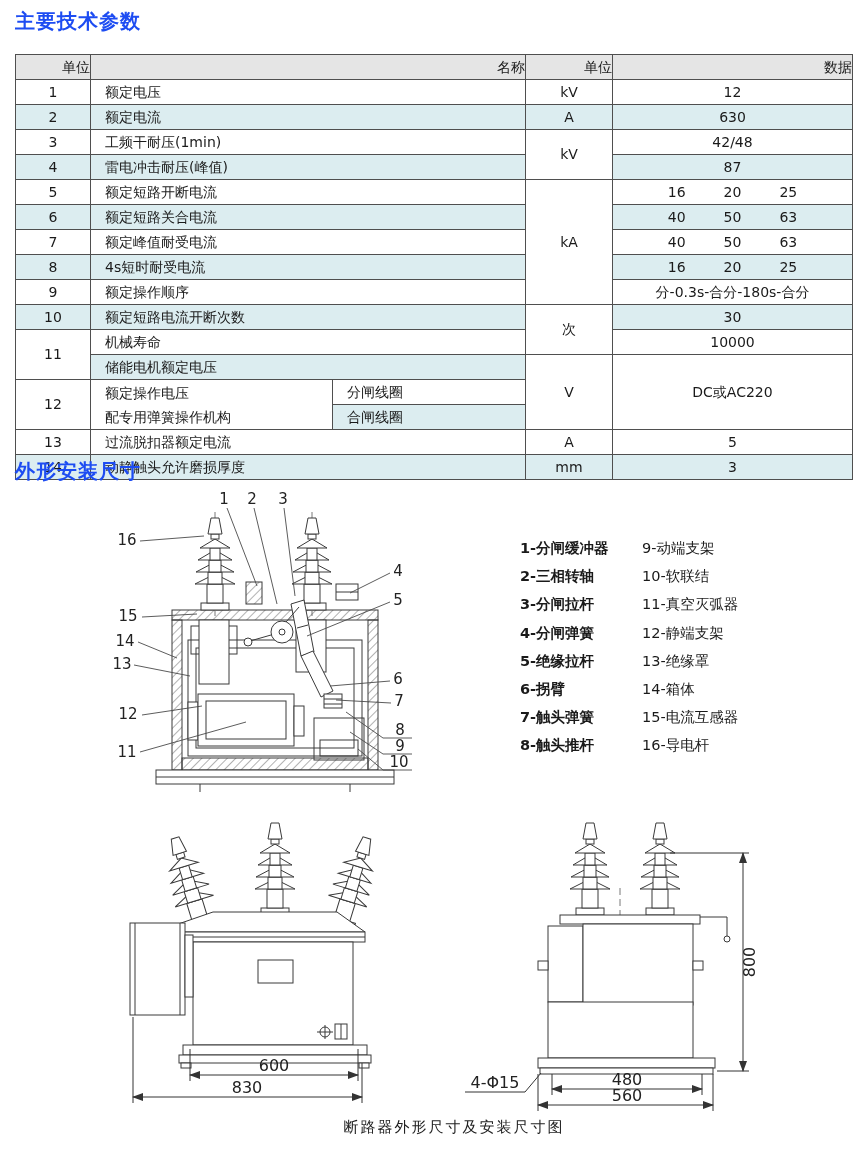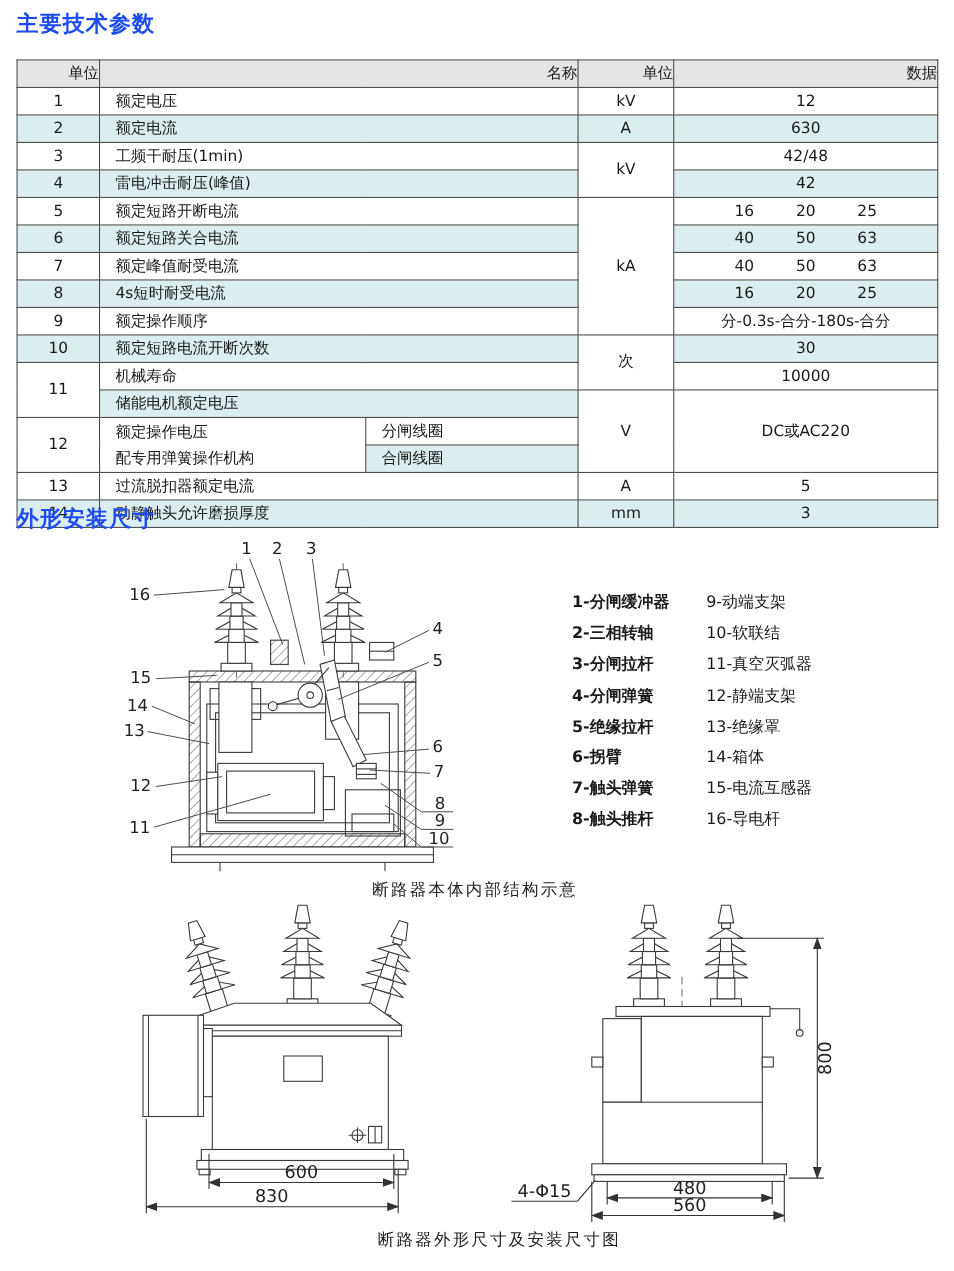--- a/index.html
+++ b/index.html
@@ -71,21 +71,21 @@
     </tr>
     <tr>
       <td class="c">3</td>
       <td colspan="2" class="nm">工频干耐压(1min)</td>
       <td class="c" rowspan="2">kV</td>
       <td class="c">42/48</td>
     </tr>
     <tr>
       <td class="c b">4</td>
       <td colspan="2" class="nm b">雷电冲击耐压(峰值)</td>
-      <td class="c b">42</td>
+      <td class="c b">87</td>
     </tr>
     <tr>
       <td class="c">5</td>
       <td colspan="2" class="nm">额定短路开断电流</td>
       <td class="c" rowspan="5">kA</td>
       <td>
             <div class="triple">
         <span>16</span>
         <span>20</span>
         <span>25</span>
@@ -304,21 +304,20 @@
       <li>10-软联结</li>
       <li>11-真空灭弧器</li>
       <li>12-静端支架</li>
       <li>13-绝缘罩</li>
       <li>14-箱体</li>
       <li>15-电流互感器</li>
       <li>16-导电杆</li>
     </ul>
   </div>
 
-  <div id="cap1" class="fig-caption">断路器本体内部结构示意</div>
 
   <svg style="left:95px;top:833px;" width="420" height="290" viewBox="0 0 420 290">
     <line class="dash" x1="180" y1="8" x2="180" y2="232"></line>
     <g>
       <use href="#bushing" transform="translate(107,93) rotate(-17)"></use>
       <use href="#bushing" transform="translate(180,82)"></use>
       <use href="#bushing" transform="translate(245,93) rotate(17)"></use>
     </g>
     <g>
       <polygon class="fw" points="60,99 118,79 242,79 270,99"></polygon>

